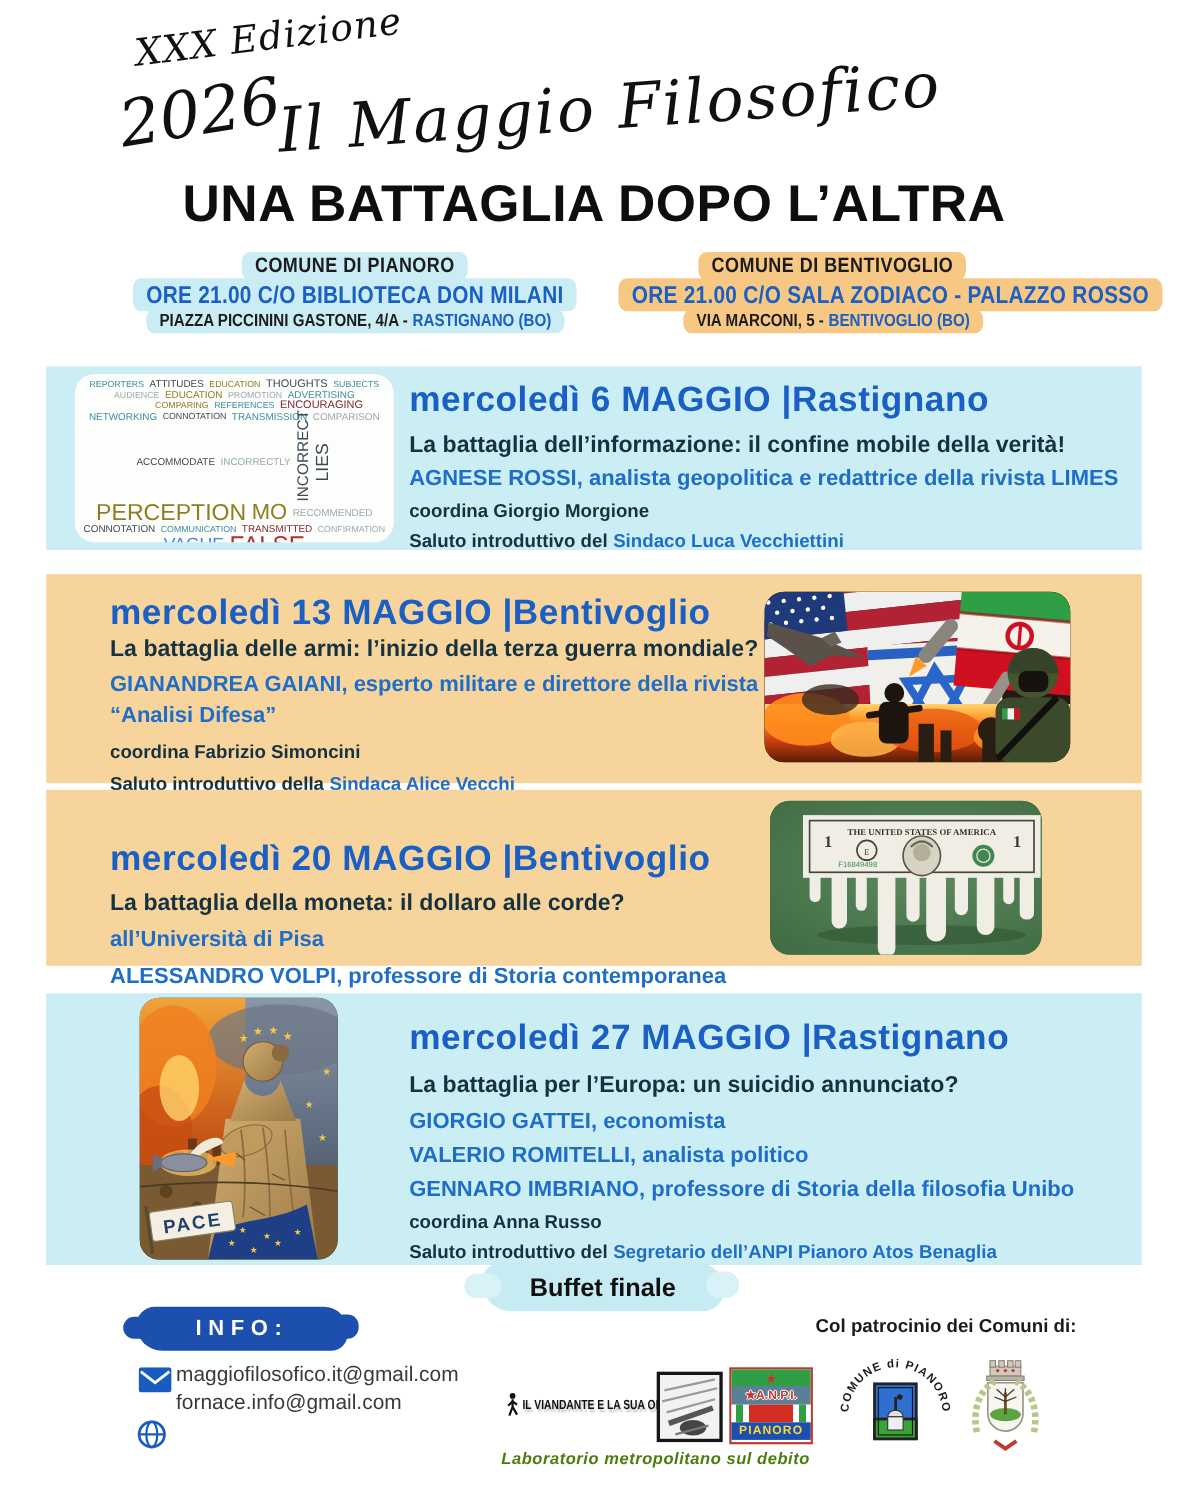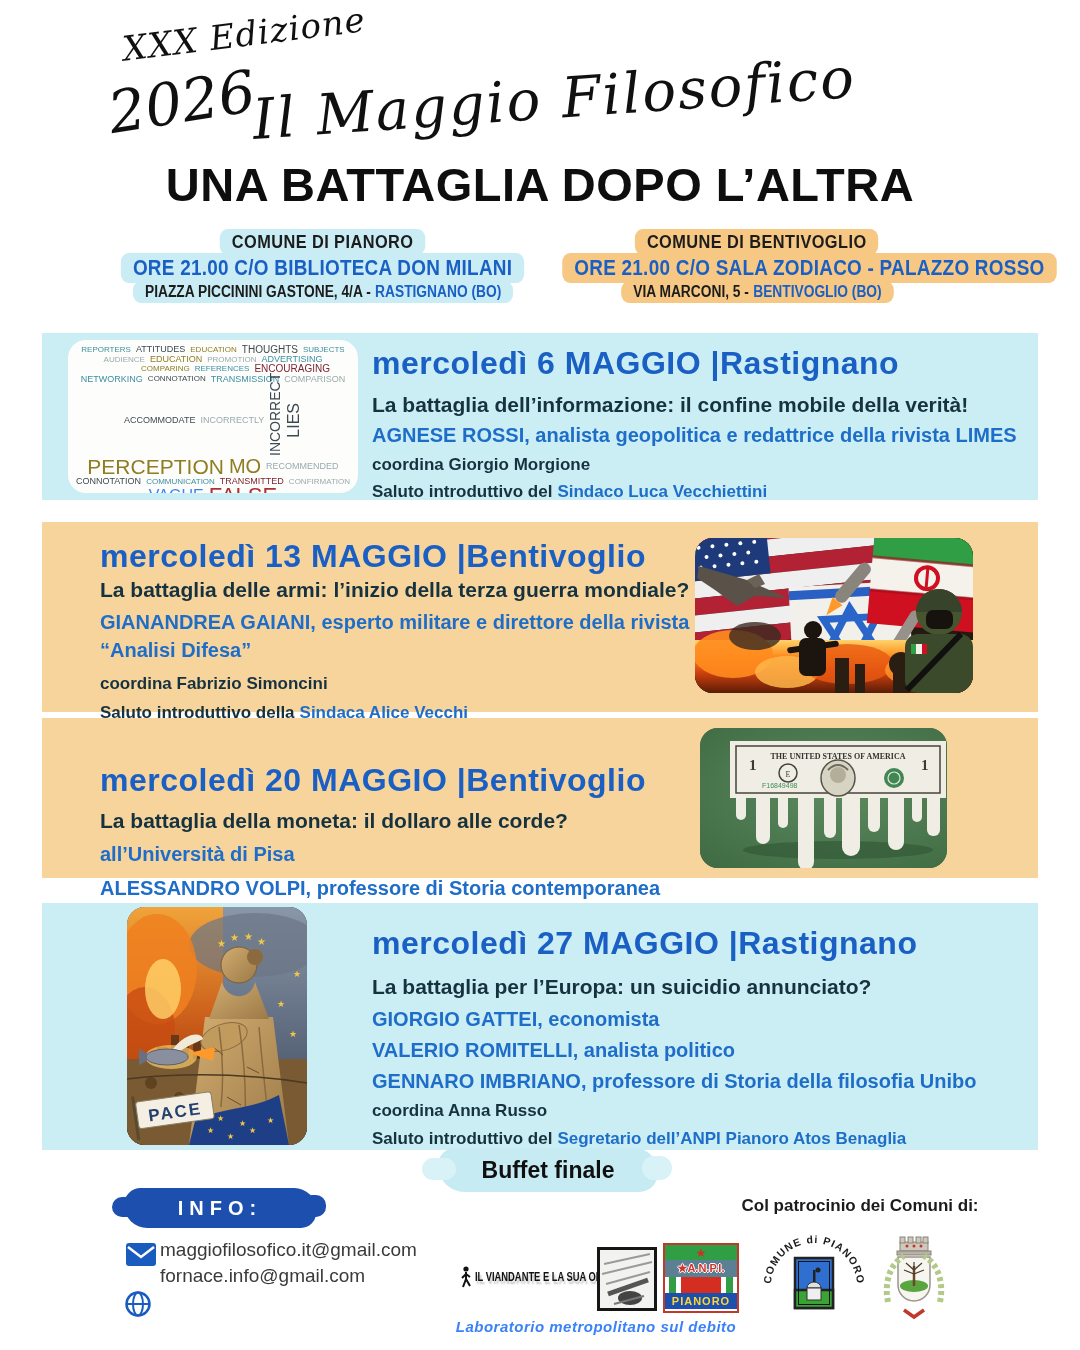--- a/index.html
+++ b/index.html
@@ -82,21 +82,21 @@
   .anpi{position:absolute;left:663px;top:1243px;width:72px;height:66px;background:#fff;
         border:2px solid #c0392b;display:flex;flex-direction:column;}
   .anpi>div{display:flex;align-items:center;justify-content:center;}
   .anpi-r1{height:15px;background:#2f9e44;color:#d42e23;font-size:12px;line-height:12px;}
   .anpi-r2{height:17px;background:#5b7f93;color:#d0342c;font-size:11px;font-weight:800;
            text-shadow:-1px 0 #fff,1px 0 #fff,0 -1px #fff,0 1px #fff;}
   .anpi-r3{height:16px;background:linear-gradient(90deg,#fff 0 6%,#2f9e44 6% 15%,#fff 15% 22%,
            #d42e23 22% 78%,#fff 78% 85%,#2f9e44 85% 94%,#fff 94% 100%);}
   .anpi-r4{height:16px;background:#1d4fae;color:#ffd633;font-size:11px;font-weight:800;letter-spacing:1px;}
   .lab-label{position:absolute;left:436px;top:1318px;width:320px;text-align:center;
-             font-size:15px;font-weight:700;font-style:italic;color:#3b82f6;letter-spacing:.5px;}
+             font-size:15px;font-weight:700;font-style:italic;color:#4d7c0f;letter-spacing:.5px;}
 </style>
 </head>
 <body>
 
 <div class="poster">
 
   <div class="script edition">XXX Edizione</div>
   <div class="script year">2026</div>
   <div class="script series">Il Maggio Filosofico</div>
   <div class="main-title">UNA BATTAGLIA DOPO L’ALTRA</div>

